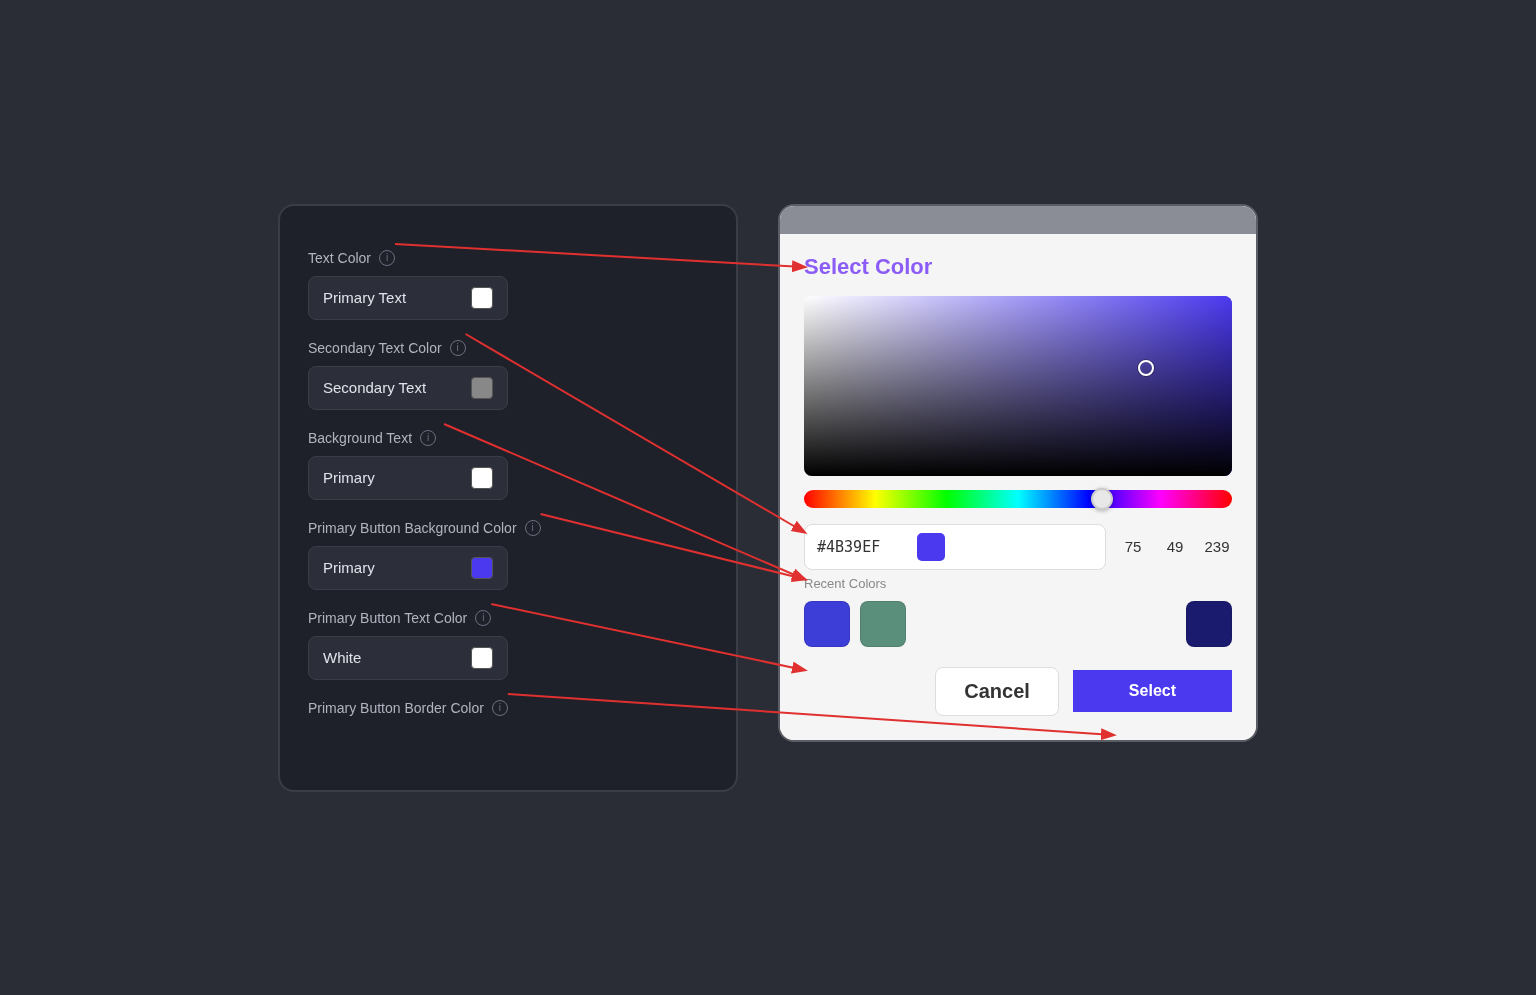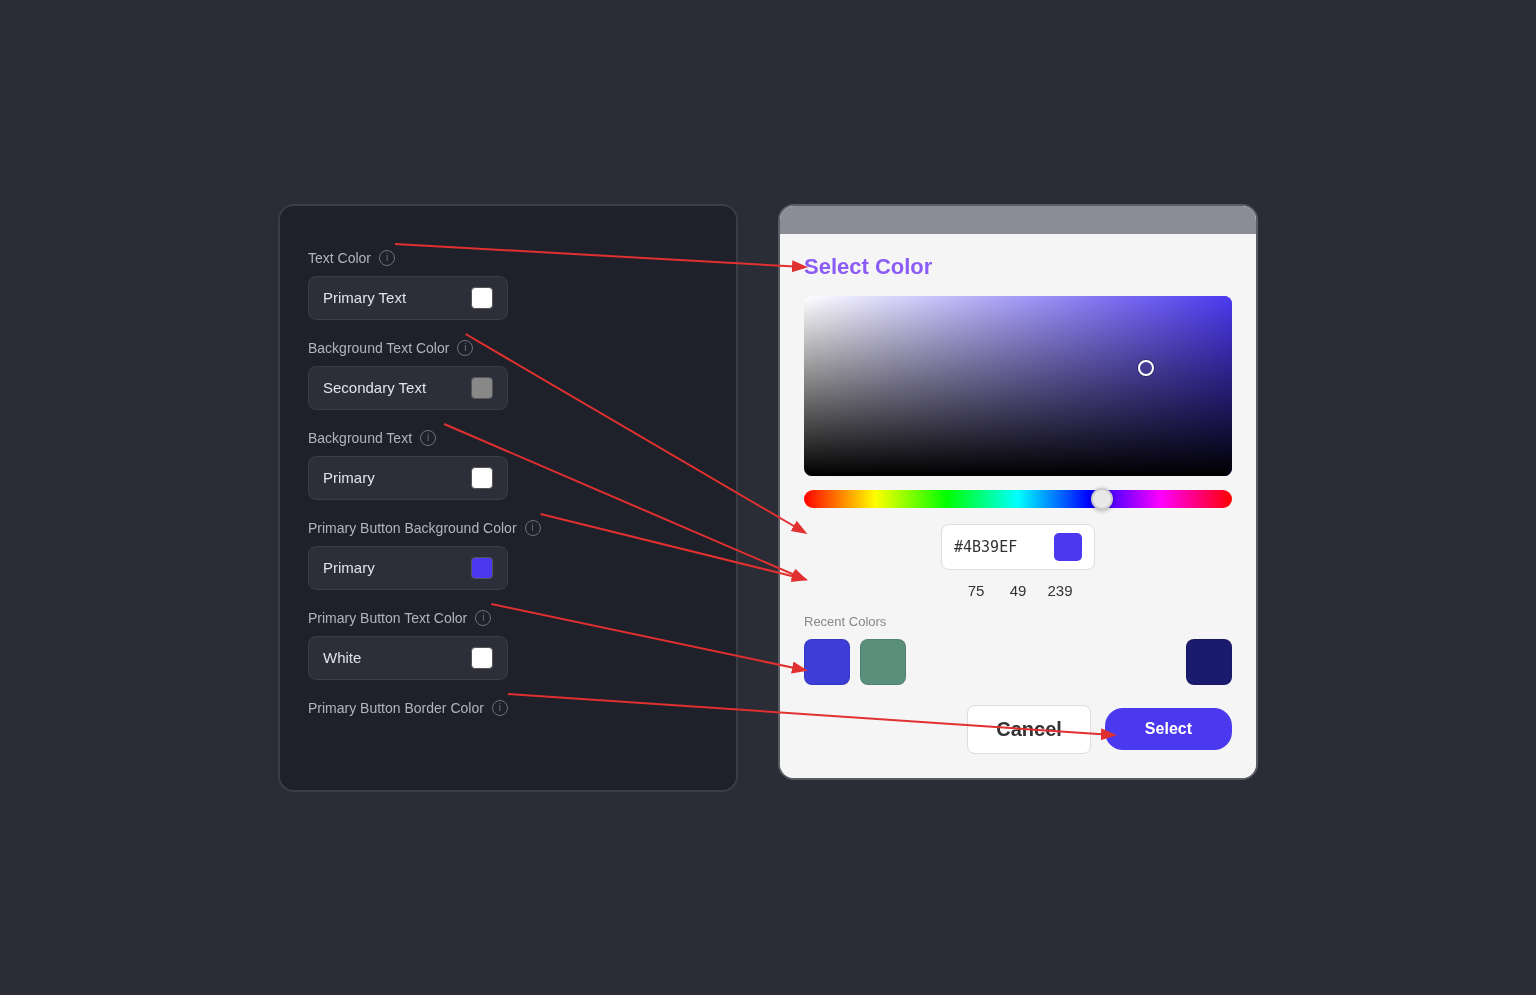--- a/index.html
+++ b/index.html
@@ -213,22 +213,21 @@
       font-weight: 600;
     }
 
     .rgb-label { width: 30px; text-align: center; }
 
     
     .hex-rgb-row {
       display: flex;
       align-items: center;
       gap: 12px;
-      margin-bottom: 15px;
-      flex-direction: column;
+      margin-bottom: 6px;
     }
 
     .hex-input-wrapper {
       display: flex;
       align-items: center;
       background: #ffffff;
       border: 1.5px solid #ddd;
       border-radius: 8px;
       padding: 8px 12px;
       gap: 10px;
@@ -300,22 +299,22 @@
       padding: 12px 28px;
       font-size: 20px;
       font-weight: 600;
       color: #333;
       cursor: pointer;
     }
 
     .select-button {
       background: #4B39EF;
       border: none;
-      border-radius: 18px;
-      padding: 12px 40px;
+      border-radius: 0;
+      padding: 12px 56px;
       font-size: 16px;
       font-weight: 700;
       color: #ffffff;
       cursor: pointer;
     }
 
     
     .arrows-svg {
       position: absolute;
       top: 0;
@@ -345,21 +344,21 @@
         <span class="info-icon">i</span>
       </div>
       <button class="color-button">
         <span class="color-button-text">Primary Text</span>
         <div class="color-swatch swatch-white"></div>
       </button>
     </div>
 
     <div class="color-section">
       <div class="color-section-label">
-        <span>Background Text Color</span>
+        <span>Secondary Text Color</span>
         <span class="info-icon">i</span>
       </div>
       <button class="color-button">
         <span class="color-button-text">Secondary Text</span>
         <div class="color-swatch swatch-gray"></div>
       </button>
     </div>
 
     <div class="color-section">
       <div class="color-section-label">

